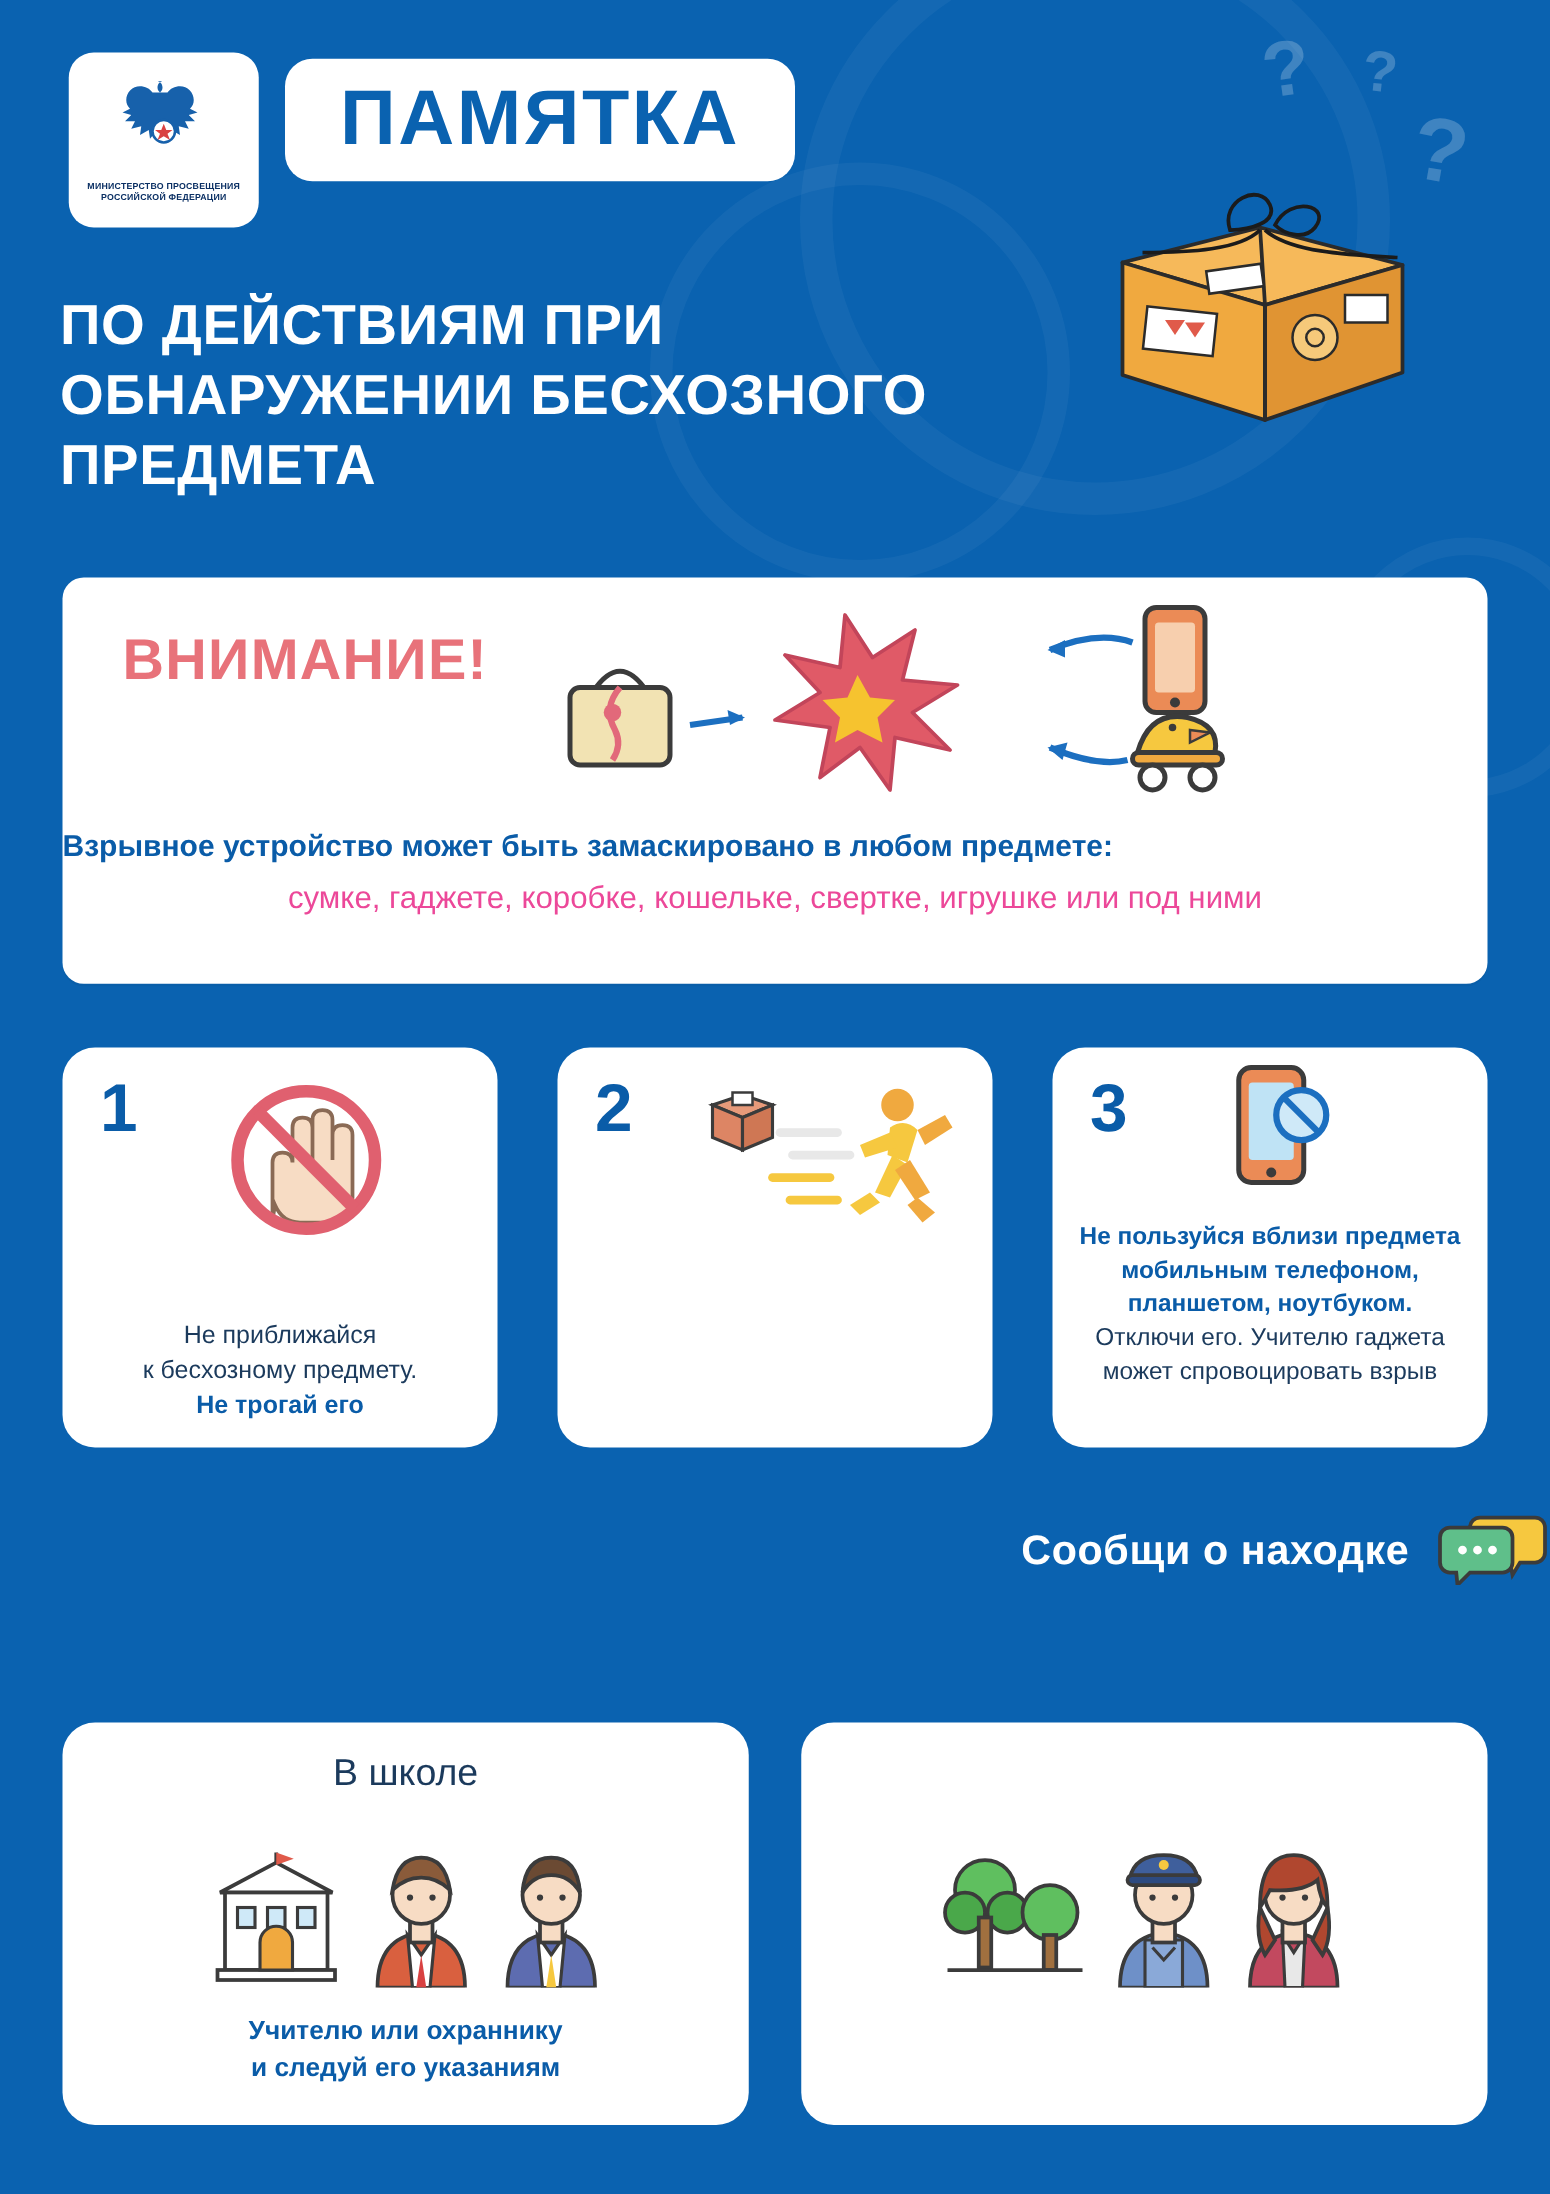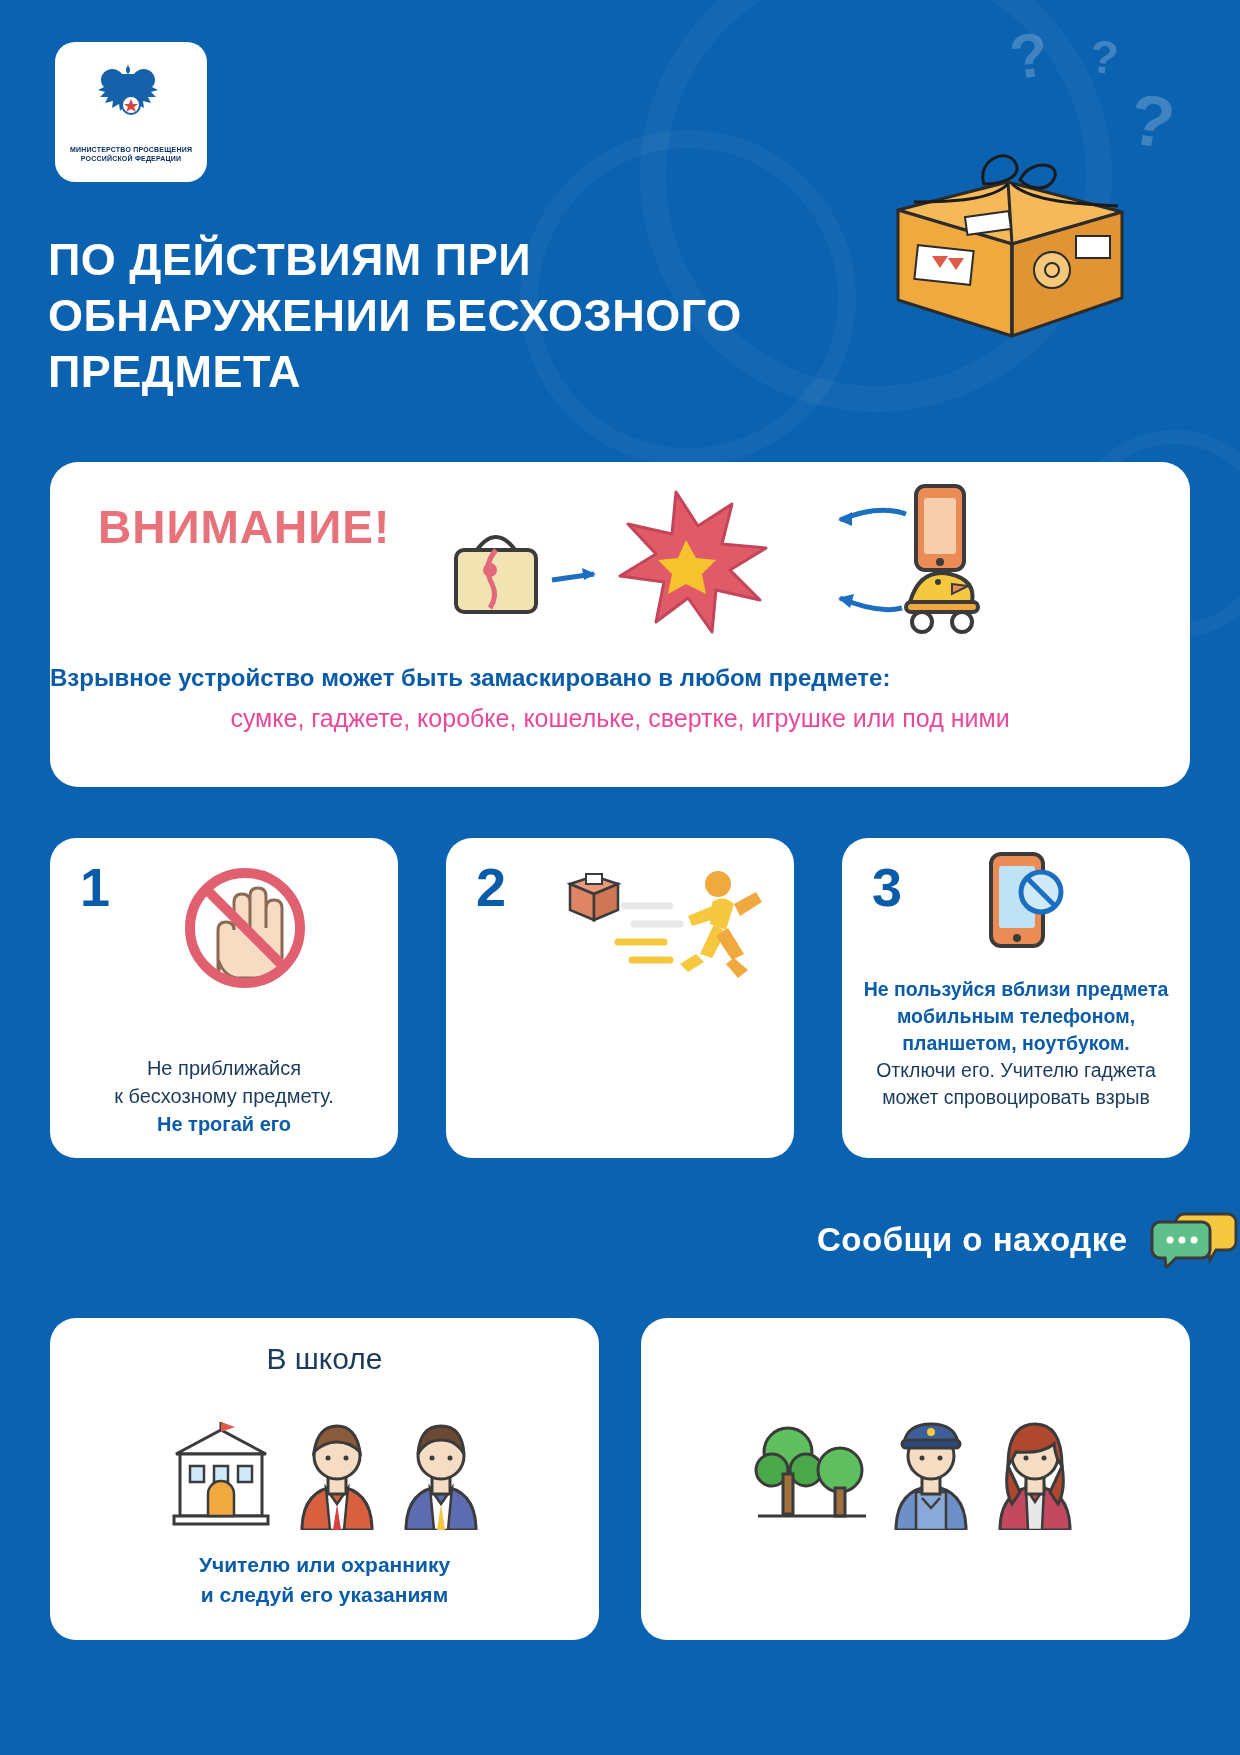--- a/index.html
+++ b/index.html
@@ -110,20 +110,21 @@
   .card {
     background: #ffffff;
     border-radius: 28px;
     box-shadow: 0 2px 0 rgba(0,0,0,0.04);
   }
   .attention-card {
     position: absolute;
     left: 50px; top: 462px;
     width: 1140px; height: 325px;
     display: block;
+    border-radius: 17px;
   }
   .attention-title {
     position: absolute;
     left: 48px; top: 38px;
     font-size: 46px;
     font-weight: bold;
     color: #e8727a;
     letter-spacing: 1px;
   }
   .attention-illus {
@@ -204,21 +205,21 @@
     display: inline-block;
     vertical-align: middle;
     margin-left: 18px;
     width: 90px;
     height: 56px;
   }
 
   
   .bottom-card {
     position: absolute;
-    top: 1318px;
+    top: 1378px;
     width: 549px;
     height: 322px;
     border-radius: 26px;
     background: #ffffff;
   }
   .bc-left { left: 50px; }
   .bc-right { left: 641px; }
   .bottom-title {
     position: absolute;
     left: 0; right: 0; top: 24px;
@@ -264,20 +265,23 @@
       <svg class="emblem-svg" width="84" height="80" viewBox="0 0 84 80">
         <g fill="#1761ab">
           <path d="M42 4 c-3 0 -5 2 -5 5 0 2 1 3 2 4 l-6 0 c-2 -3 -6 -5 -10 -5 -6 0 -11 5 -11 11 0 3 1 5 3 7 l-6 3 7 2 -5 5 8 0 -3 6 8 -2 -1 7 7 -4 1 7 5 -6 3 8 3 -8 5 6 1 -7 7 4 -1 -7 8 2 -3 -6 8 0 -5 -5 7 -2 -6 -3 c2 -2 3 -4 3 -7 0 -6 -5 -11 -11 -11 -4 0 -8 2 -10 5 l-6 0 c1 -1 2 -2 2 -4 0 -3 -2 -5 -5 -5z"></path>
         </g>
         <circle cx="42" cy="44" r="9" fill="#ffffff" stroke="#1761ab" stroke-width="2"></circle>
         <path d="M42 38 l2 5 5 0 -4 3 2 5 -5 -3 -5 3 2 -5 -4 -3 5 0z" fill="#d94141"></path>
       </svg>
       <div class="emblem-text">МИНИСТЕРСТВО ПРОСВЕЩЕНИЯ РОССИЙСКОЙ ФЕДЕРАЦИИ</div>
     </div>
 
+    <div class="title-pill">
+      <span>ПАМЯТКА</span>
+    </div>
 
     <div class="subtitle">ПО ДЕЙСТВИЯМ ПРИ ОБНАРУЖЕНИИ БЕСХОЗНОГО ПРЕДМЕТА</div>
 
     <svg class="parcel" viewBox="0 0 260 220">
       <g>
         <path d="M18 70 L128 42 L242 72 L132 104 Z" fill="#f6b95a" stroke="#2b2b2b" stroke-width="3" stroke-linejoin="round"></path>
         <path d="M18 70 L18 160 L132 196 L132 104 Z" fill="#f0a93f" stroke="#2b2b2b" stroke-width="3" stroke-linejoin="round"></path>
         <path d="M132 104 L132 196 L242 158 L242 72 Z" fill="#e09433" stroke="#2b2b2b" stroke-width="3" stroke-linejoin="round"></path>
         <rect x="36" y="108" width="56" height="34" fill="#ffffff" stroke="#2b2b2b" stroke-width="2" transform="rotate(6 64 125)"></rect>
         <path d="M52 116 l8 12 8 -12 z" fill="#e05a4a"></path>

